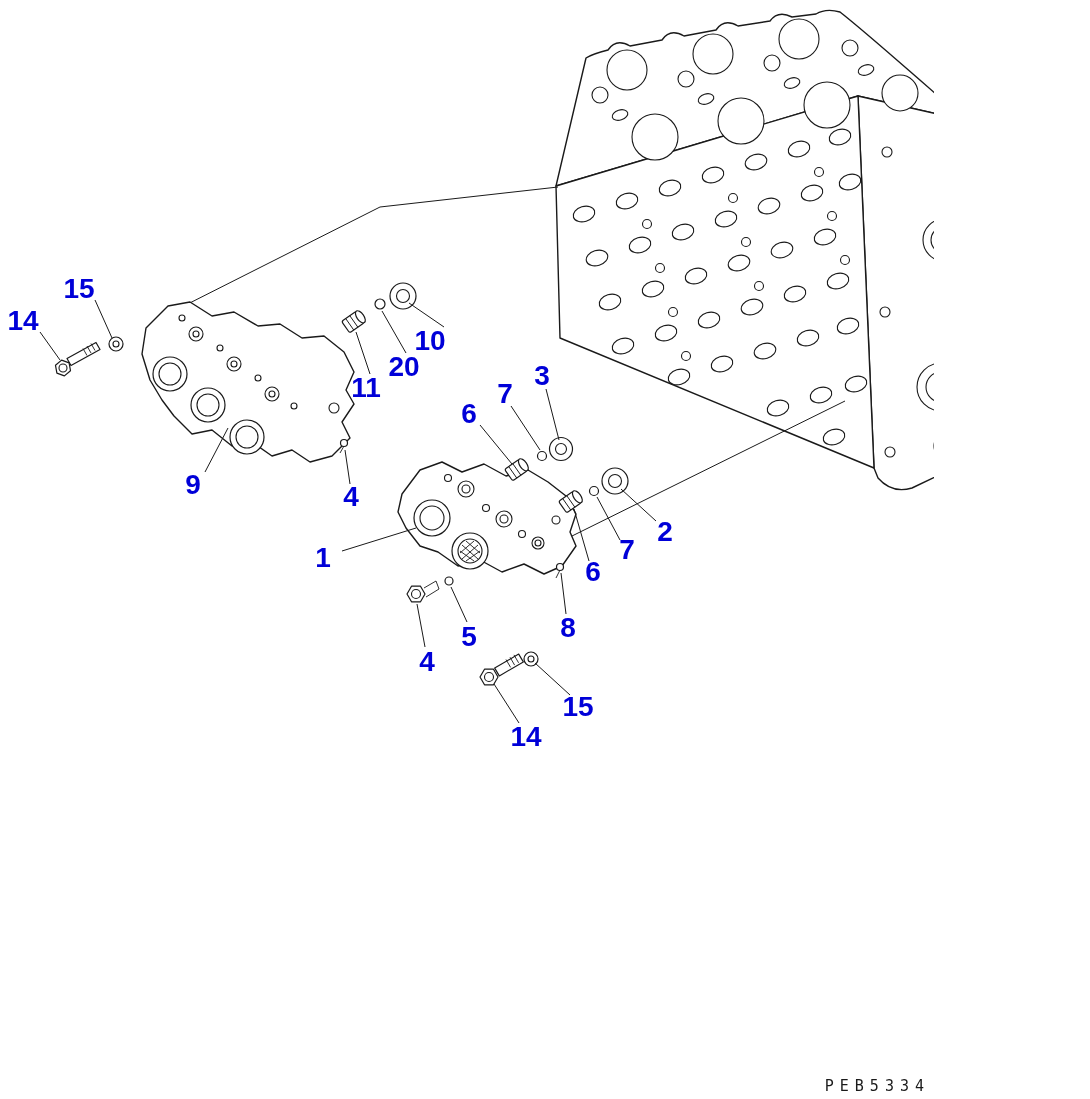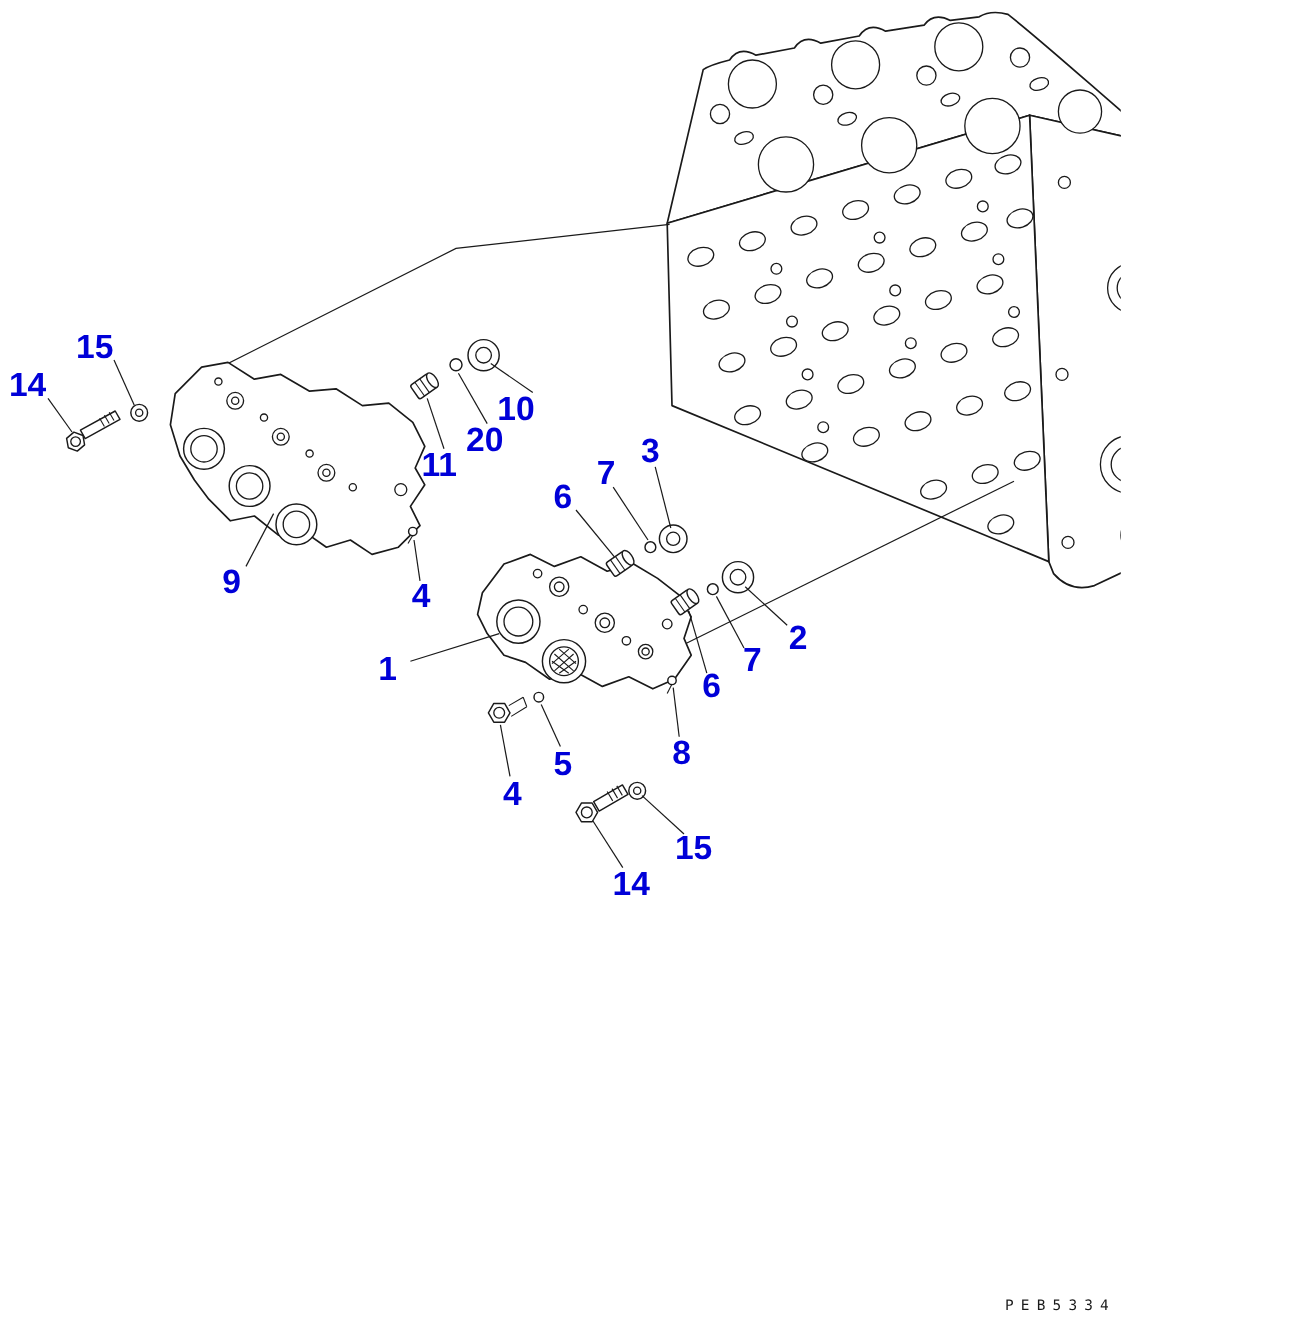--- a/index.html
+++ b/index.html
@@ -29,21 +29,21 @@
     font-weight:bold;
     font-size:28px;
     line-height:1;
     white-space:nowrap;
     user-select:none;
   }
   .part-code{
     position:absolute;
     right:4px;bottom:4px;
     font-family:"DejaVu Sans Mono",monospace;
-    font-size:12px;
+    font-size:15px;
     letter-spacing:6px;
     color:var(--line);
   }
 </style>
 </head>
 <body>
 
 <div class="stage">
 
   <svg width="1090" height="1099" viewBox="0 0 1090 1099">

